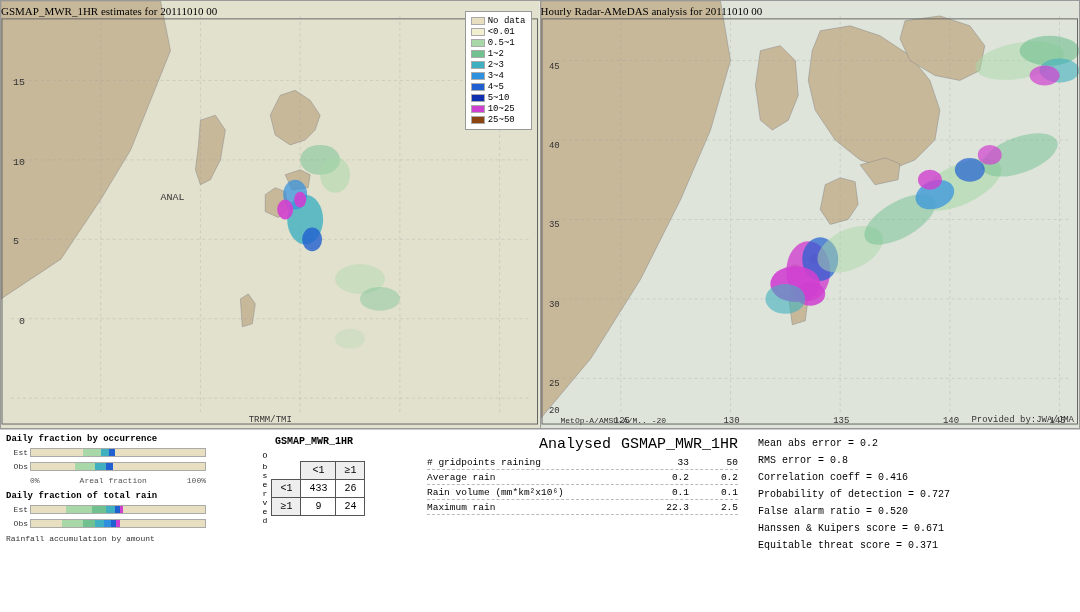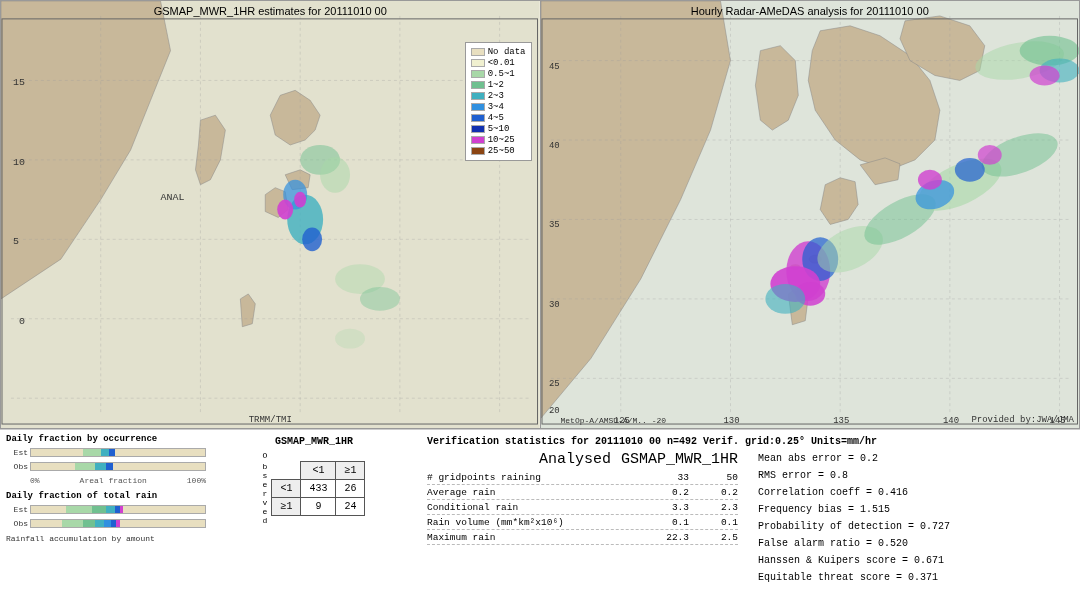--- a/index.html
+++ b/index.html
@@ -37,31 +37,31 @@
     }
 
     .map-panel:first-child {
       border-right: none;
     }
 
     .map-title {
       position: absolute;
       top: 4px;
       left: 0; right: 0;
-      text-align: center;
+      text-align: left;
       font-size: 11px;
-      font-family: Liberation Sans, sans-serif;
+      font-family: Liberation Serif, serif;
       color: #000;
       z-index: 10;
     }
 
     
     .legend-box {
       position: absolute;
-      top: 41px;
+      top: 10px;
       right: 8px;
       background: #fff;
       border: 1px solid #999;
       padding: 3px 5px;
       font-size: 9px;
       font-family: 'Courier New', monospace;
       z-index: 20;
     }
     .legend-item {
       display: flex;
@@ -551,21 +551,20 @@
             <th>≥1</th>
             <td>9</td>
             <td>24</td>
           </tr>
         </tbody>
           </table>
       </div>
     </div>
 
     <div class="stats-panel">
-      <div class="stats-title">Verification statistics for 20111010 00  n=492  Verif. grid:0.25°  Units=mm/hr</div>
 
       <div class="stats-grid">
 
         <div class="stats-left">
           <div class="col-headers">
             <span style="flex:1; font-size:9.5px; font-weight:bold;"></span>
             <span class="col-header">Analysed</span>
             <span class="col-header" style="min-width:90px; text-align:right;">GSMAP_MWR_1HR</span>
           </div>
           <div class="stats-row">
@@ -576,47 +575,39 @@
             </span>
           </div>
           <div class="stats-row">
             <span class="stats-metric">Average rain</span>
             <span class="stats-values">
               <span class="stats-val">0.2</span>
               <span class="stats-val">0.2</span>
             </span>
           </div>
           <div class="stats-row">
-            <span class="stats-metric">Conditional rain</span>
-            <span class="stats-values">
-              <span class="stats-val">3.3</span>
-              <span class="stats-val">2.3</span>
-            </span>
-          </div>
-          <div class="stats-row">
             <span class="stats-metric">Rain volume (mm*km²x10⁶)</span>
             <span class="stats-values">
               <span class="stats-val">0.1</span>
               <span class="stats-val">0.1</span>
             </span>
           </div>
           <div class="stats-row">
             <span class="stats-metric">Maximum rain</span>
             <span class="stats-values">
               <span class="stats-val">22.3</span>
               <span class="stats-val">2.5</span>
             </span>
           </div>
         </div>
 
         <div class="stats-right right-stats">
           <div>Mean abs error = 0.2</div>
           <div>RMS error = 0.8</div>
           <div>Correlation coeff = 0.416</div>
-          <div>Frequency bias = 1.515</div>
           <div>Probability of detection = 0.727</div>
           <div>False alarm ratio = 0.520</div>
           <div>Hanssen &amp; Kuipers score = 0.671</div>
           <div>Equitable threat score = 0.371</div>
         </div>
       </div>
     </div>
 
   </div>
 </div>

